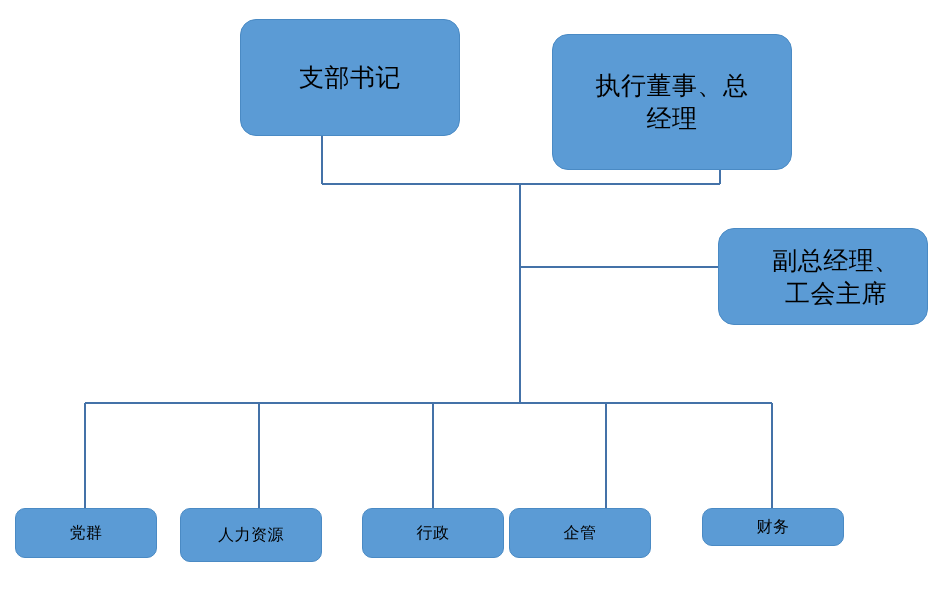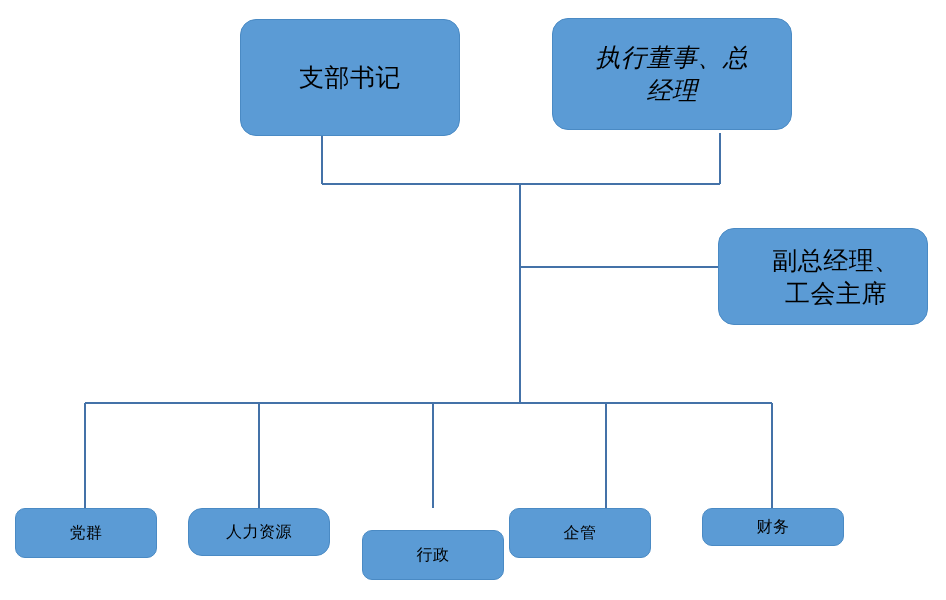--- a/index.html
+++ b/index.html
@@ -71,29 +71,29 @@
       <path d="M 85 403 L 85 508"></path>
       <path d="M 259 403 L 259 508"></path>
       <path d="M 433 403 L 433 508"></path>
       <path d="M 606 403 L 606 508"></path>
       <path d="M 772 403 L 772 508"></path>
     </g>
   </svg>
 
   <div class="node-box level-1" style="left:240px; top:19px; width:220px; height:117px;">支部书记</div>
 
-  <div class="node-box level-1" style="left:552px; top:18px; width:240px; height:112px;font-style:italic;">执行董事、总
+  <div class="node-box level-1" style="left:552px; top:34px; width:240px; height:136px;">执行董事、总
 经理</div>
 
   <div class="node-box level-2" style="left:718px; top:228px; width:210px; height:97px;padding-left:32px;">副总经理、
 工会主席</div>
 
   <div class="node-box level-3" style="left:15px; top:508px; width:142px; height:50px;">党群</div>
 
-  <div class="node-box level-3" style="left:188px; top:508px; width:142px; height:48px;border-radius:14px;">人力资源</div>
+  <div class="node-box level-3" style="left:180px; top:508px; width:142px; height:54px;">人力资源</div>
 
-  <div class="node-box level-3" style="left:362px; top:508px; width:142px; height:50px;margin-top:22px;">行政</div>
+  <div class="node-box level-3" style="left:362px; top:508px; width:142px; height:50px;">行政</div>
 
   <div class="node-box level-3" style="left:509px; top:508px; width:142px; height:50px;">企管</div>
 
   <div class="node-box level-3" style="left:702px; top:508px; width:142px; height:38px;">财务</div>
 
 </div>
 
 </body></html>

